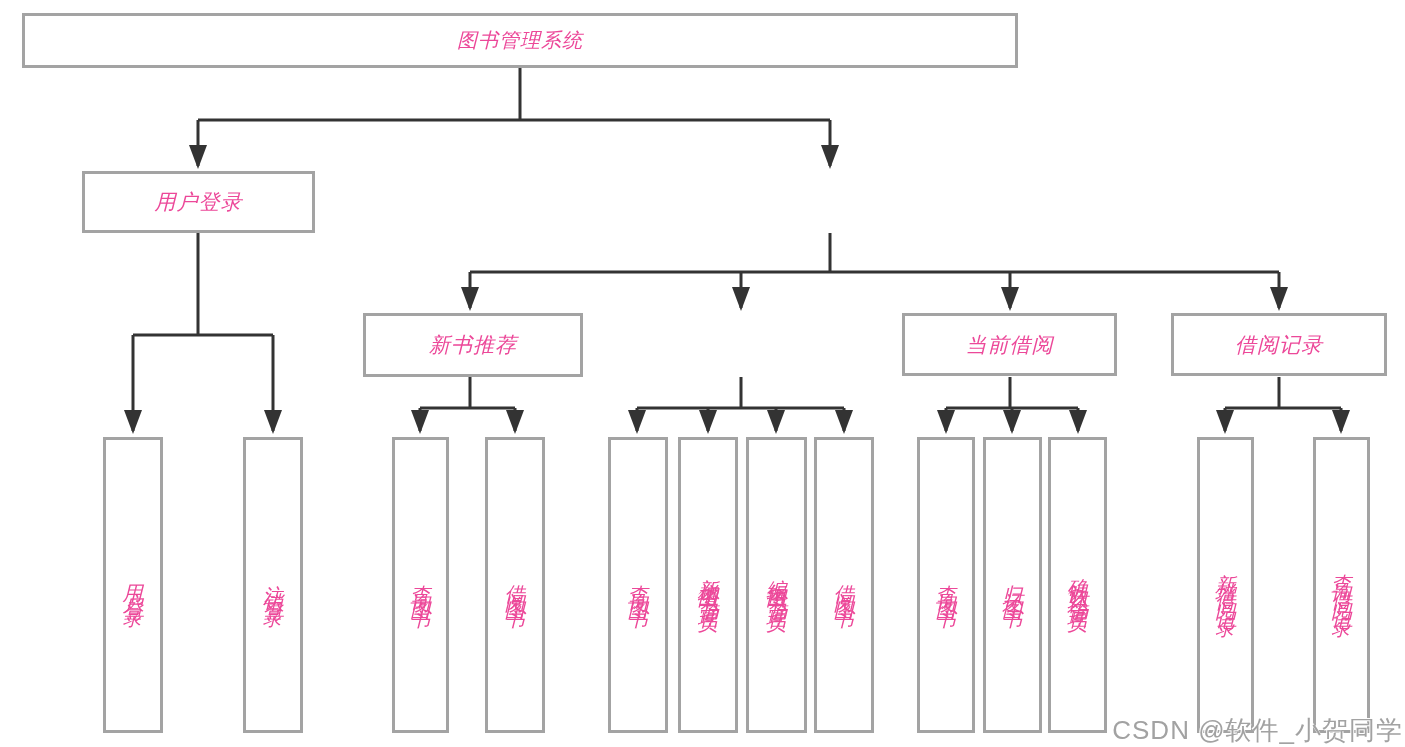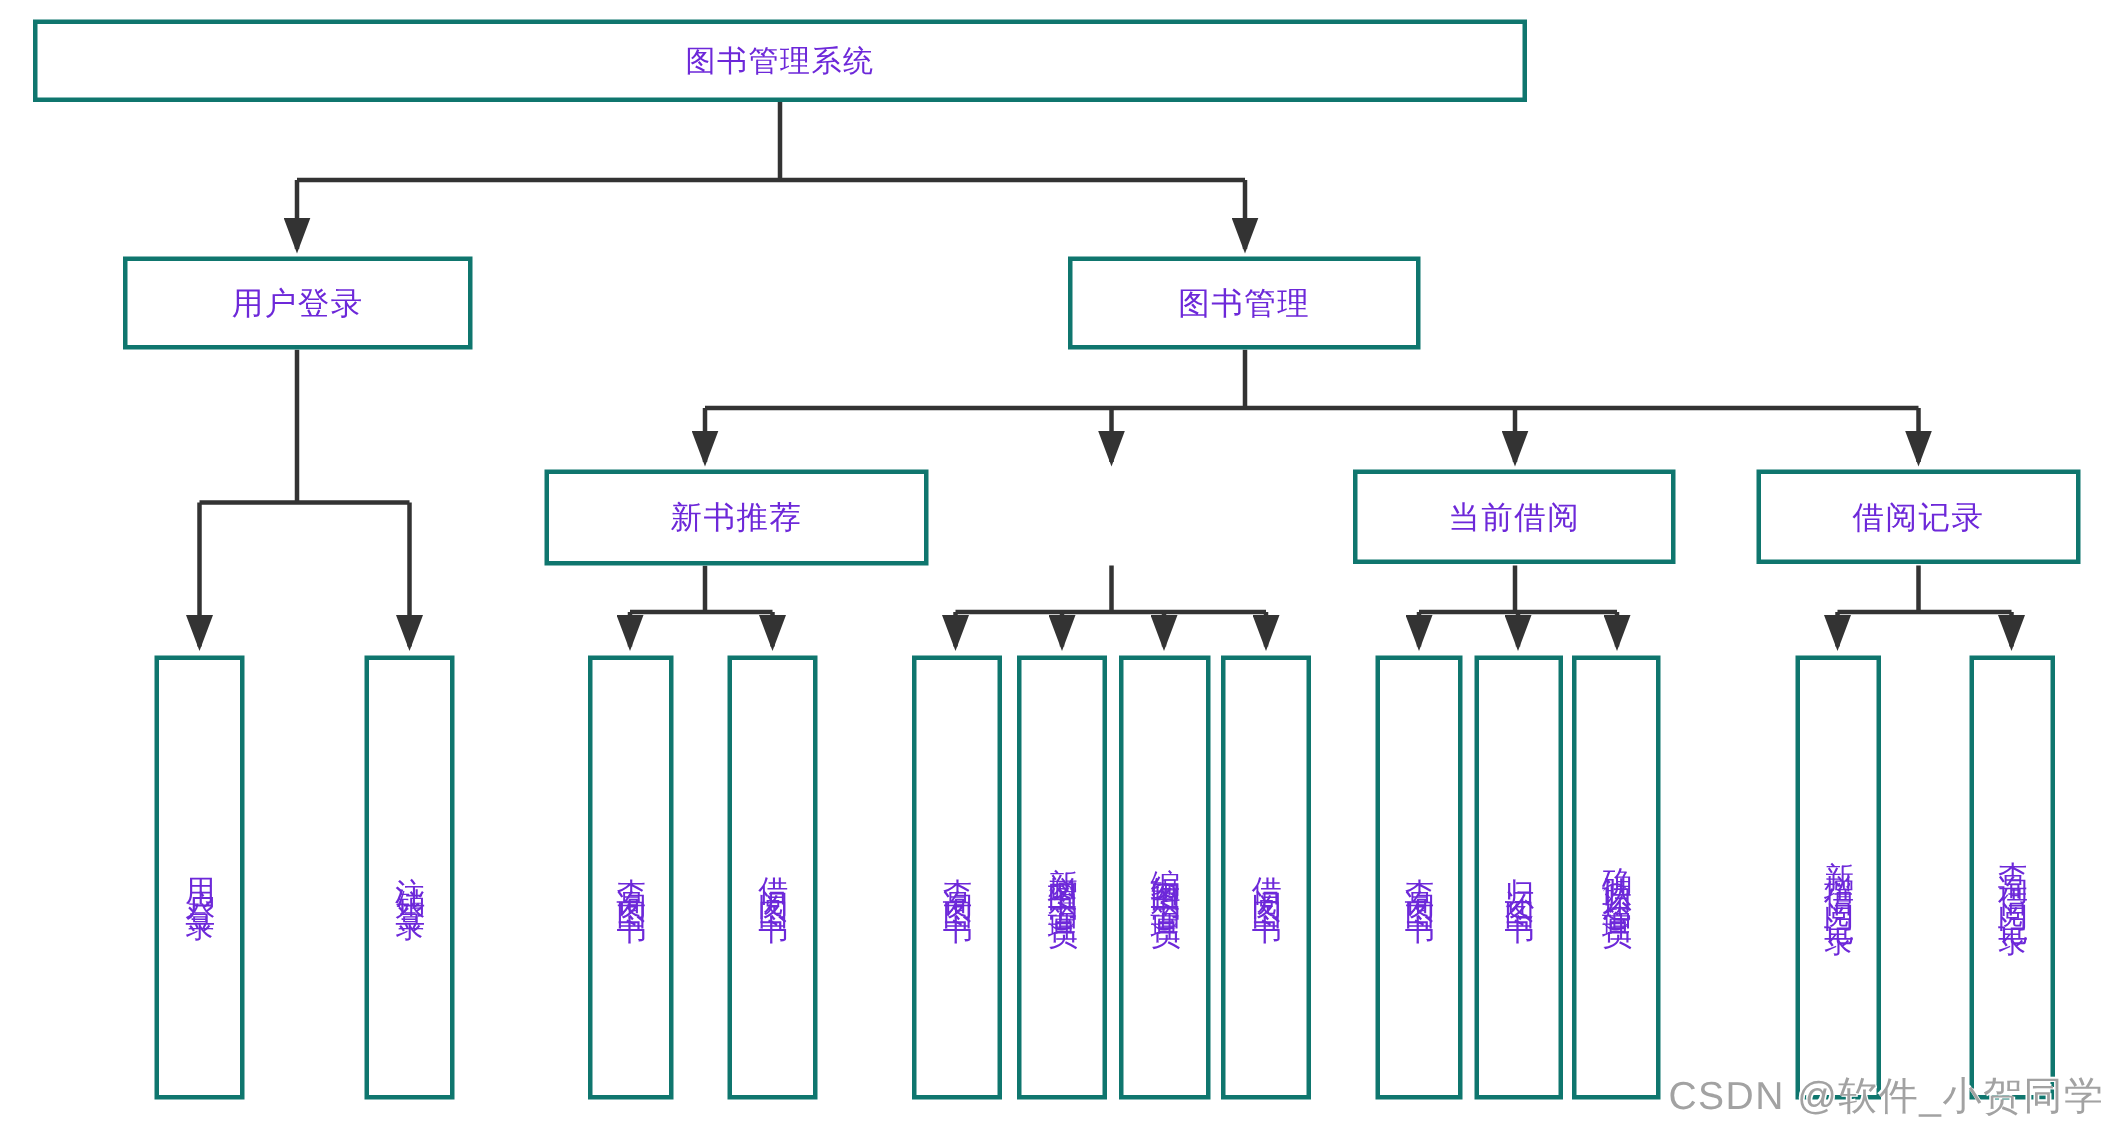--- a/index.html
+++ b/index.html
@@ -8,27 +8,28 @@
     width:1405px; height:747px;
     background:#ffffff;
     font-family:"Liberation Sans", sans-serif;
     overflow:hidden;
   }
   .wires { position:absolute; left:0; top:0; }
   .wire { stroke:#333333; stroke-width:3; fill:none; }
   .box, .vbox {
     position:absolute;
     box-sizing:border-box;
-    border:3px solid #0f766e;
+    border:3px solid #a3a3a3;
     background:#ffffff;
-    color:#6d28d9;
+    color:#ec4899;
     display:flex;
     align-items:center;
     justify-content:center;
     text-align:center;
+    font-style:italic;
   }
   .box { font-size:21px; letter-spacing:1px; }
   .vbox {
     top:437px; height:296px;
     writing-mode:vertical-rl;
     text-orientation:mixed;
     font-size:20px;
     letter-spacing:8px;
     line-height:1.1;
   }
@@ -81,23 +82,22 @@
     <line class="wire" x1="946" y1="408" x2="946" y2="431" marker-end="url(#ah)"></line>
     <line class="wire" x1="1012" y1="408" x2="1012" y2="431" marker-end="url(#ah)"></line>
     <line class="wire" x1="1078" y1="408" x2="1078" y2="431" marker-end="url(#ah)"></line>
     <line class="wire" x1="1225" y1="408" x2="1225" y2="431" marker-end="url(#ah)"></line>
     <line class="wire" x1="1341" y1="408" x2="1341" y2="431" marker-end="url(#ah)"></line>
   </svg>
 
   <div class="box" style="left:22px; top:13px; width:996px; height:55px; font-size:20px;">图书管理系统</div>
 
   <div class="box" style="left:82px; top:171px; width:233px; height:62px;">用户登录</div>
-  <div class="box" style="left:712px; top:171px; width:235px; height:62px;">图书管理</div>
 
-  <div class="box" style="left:363px; top:313px; width:256px; height:64px;">新书推荐</div>
+  <div class="box" style="left:363px; top:313px; width:220px; height:64px;">新书推荐</div>
   <div class="box" style="left:902px; top:313px; width:215px; height:63px;">当前借阅</div>
   <div class="box" style="left:1171px; top:313px; width:216px; height:63px;">借阅记录</div>
 
   <div class="vbox" style="left:103px; width:60px;">用户登录</div>
   <div class="vbox" style="left:243px; width:60px;">注销登录</div>
 
   <div class="vbox" style="left:392px; width:57px;">查询图书</div>
   <div class="vbox" style="left:485px; width:60px;">借阅图书</div>
 
   <div class="vbox" style="left:608px; width:60px;">查询图书</div>

